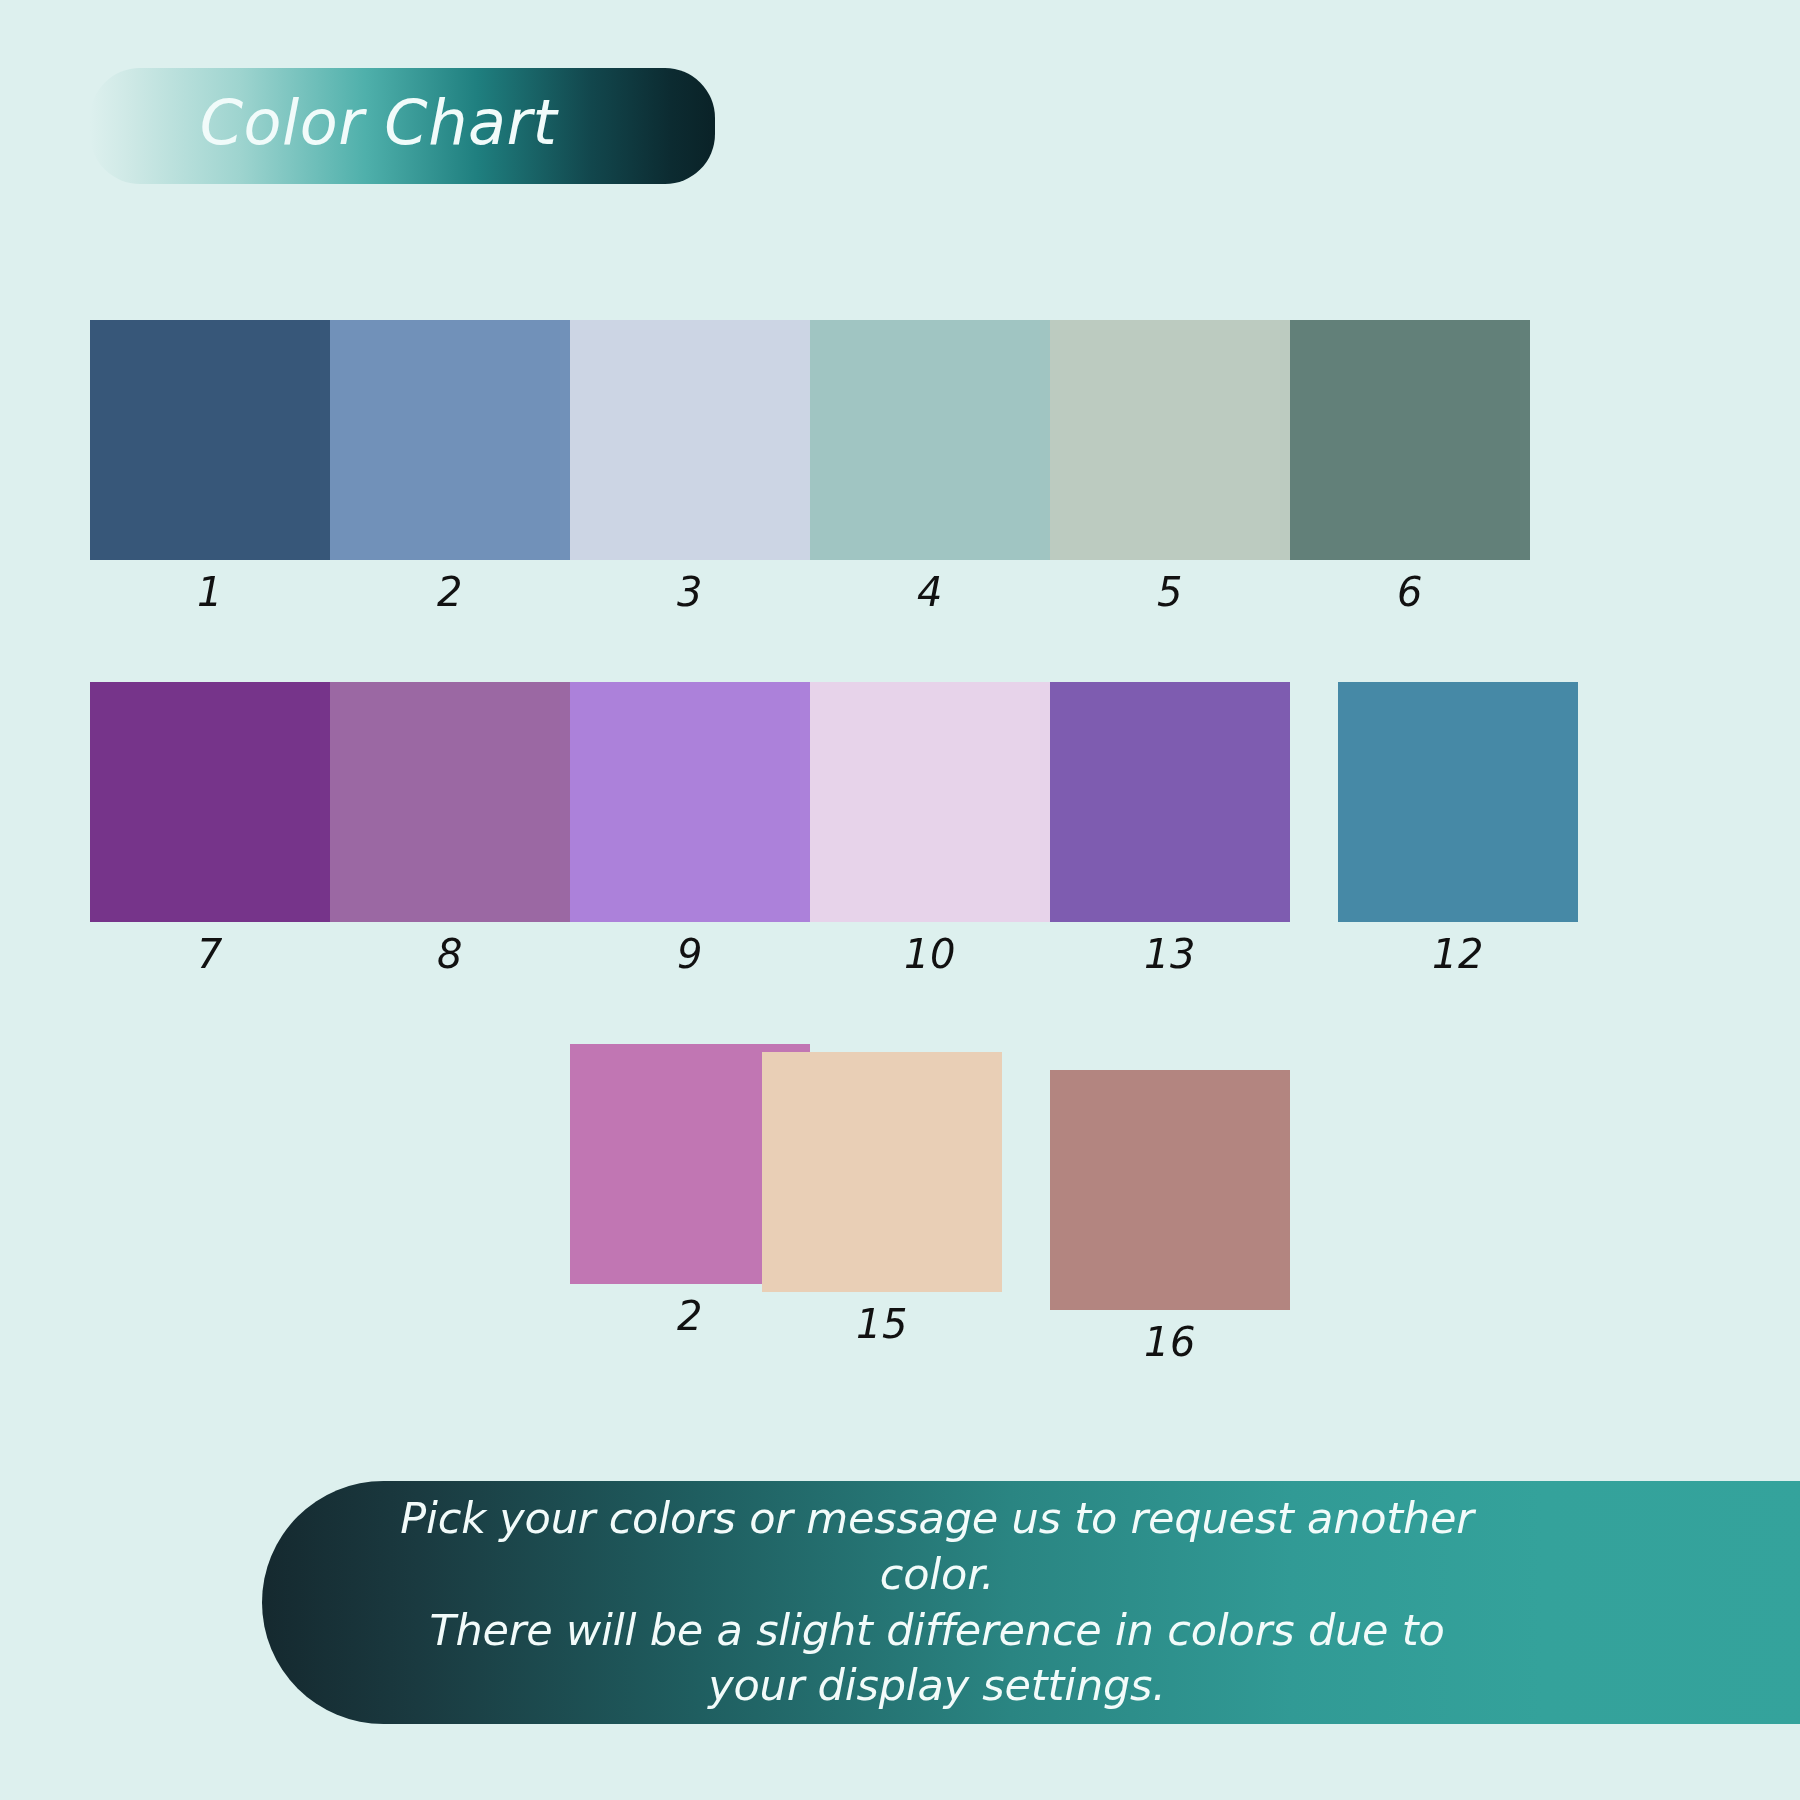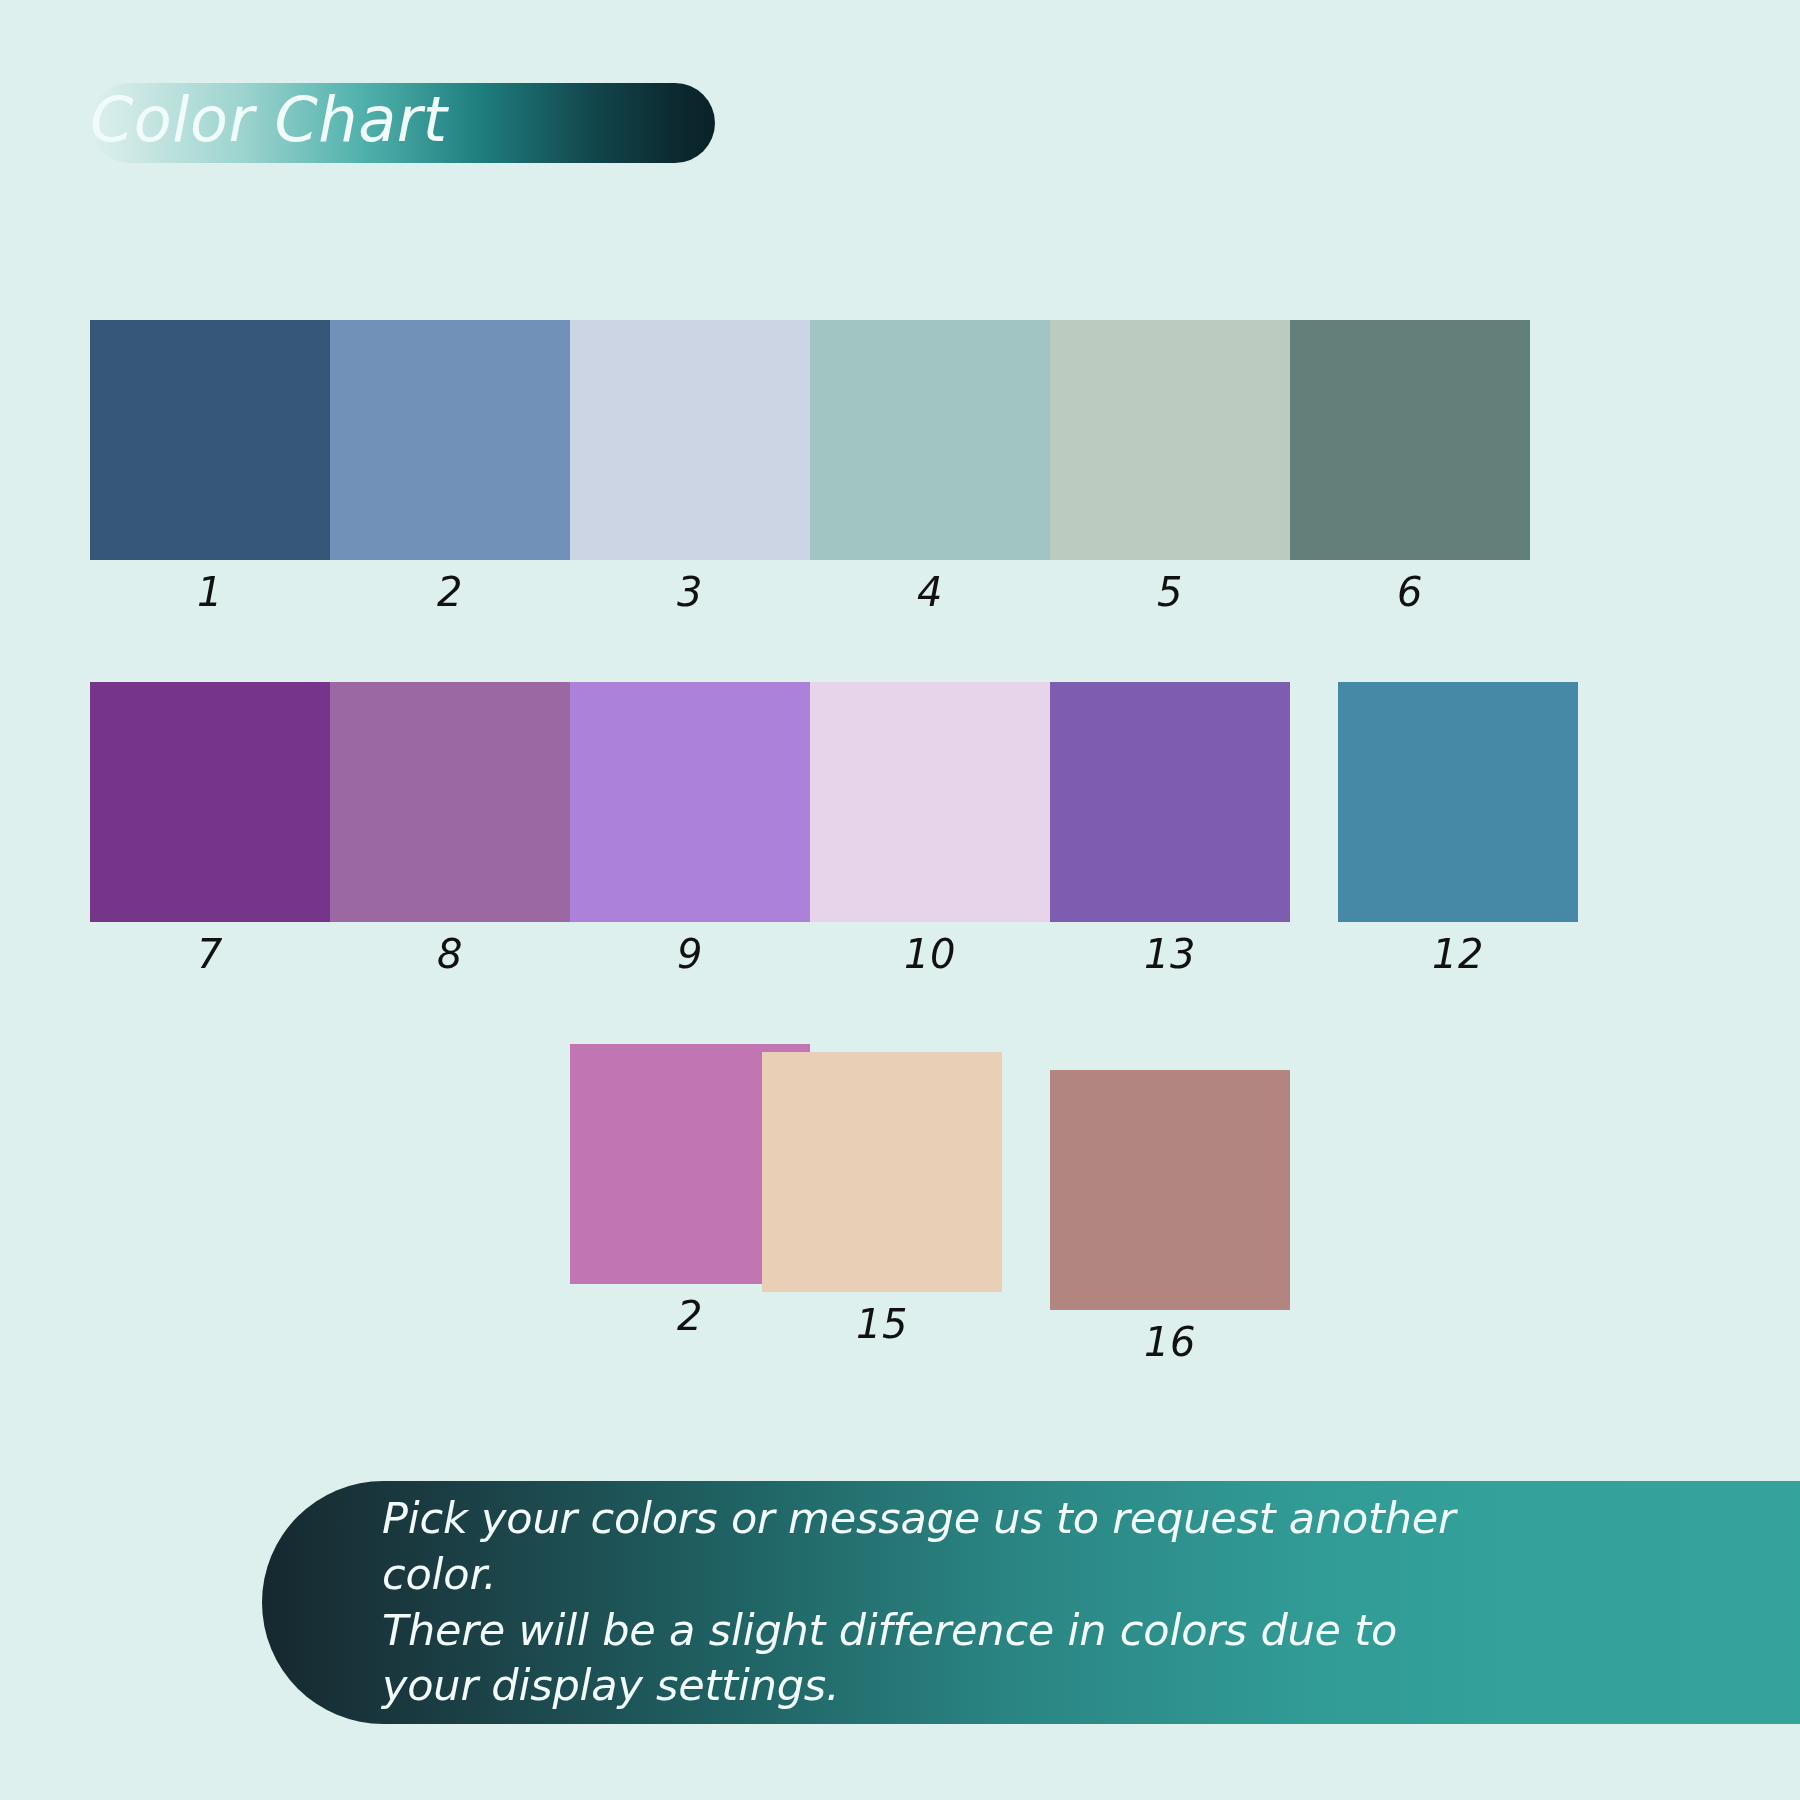--- a/index.html
+++ b/index.html
@@ -12,36 +12,36 @@
     background: #ddf0ee;
     font-family: "DejaVu Sans", sans-serif;
     overflow: hidden;
     position: relative;
   }
 
   
   .title-banner {
     position: absolute;
     left: 90px;
-    top: 83px;
+    top: 68px;
     width: 625px;
-    height: 80px;
+    height: 116px;
     border-radius: 50px;
     background: linear-gradient(90deg,
         #ddf0ee 0%,
         #cfe9e6 6%,
         #9ed4cf 24%,
         #4fb0ab 44%,
         #1f7f7f 62%,
         #12474d 80%,
         #0c2b31 93%,
         #0a2227 100%);
     display: flex;
     align-items: center;
-    justify-content: flex-start;
+    justify-content: center;
     box-sizing: border-box;
     padding-right: 48px;
   }
   .title-text {
     color: #f1fbfa;
     font-family: "DejaVu Sans", sans-serif;
     font-size: 62px;
     font-weight: 400;
     font-style: italic;
     letter-spacing: 0.5px;
@@ -103,21 +103,21 @@
     box-sizing: border-box;
     padding-left: 120px;
     padding-right: 330px;
   }
   .bottom-text {
     color: #f2fbfa;
     font-family: "DejaVu Sans", sans-serif;
     font-style: italic;
     font-size: 43px;
     line-height: 1.30;
-    text-align: left;
+    text-align: center;
     white-space: pre-line;
     letter-spacing: -0.2px;
   }
 </style>
 </head>
 <body>
 
 <div class="title-banner">
   <span class="title-text">Color Chart</span>
 </div>

